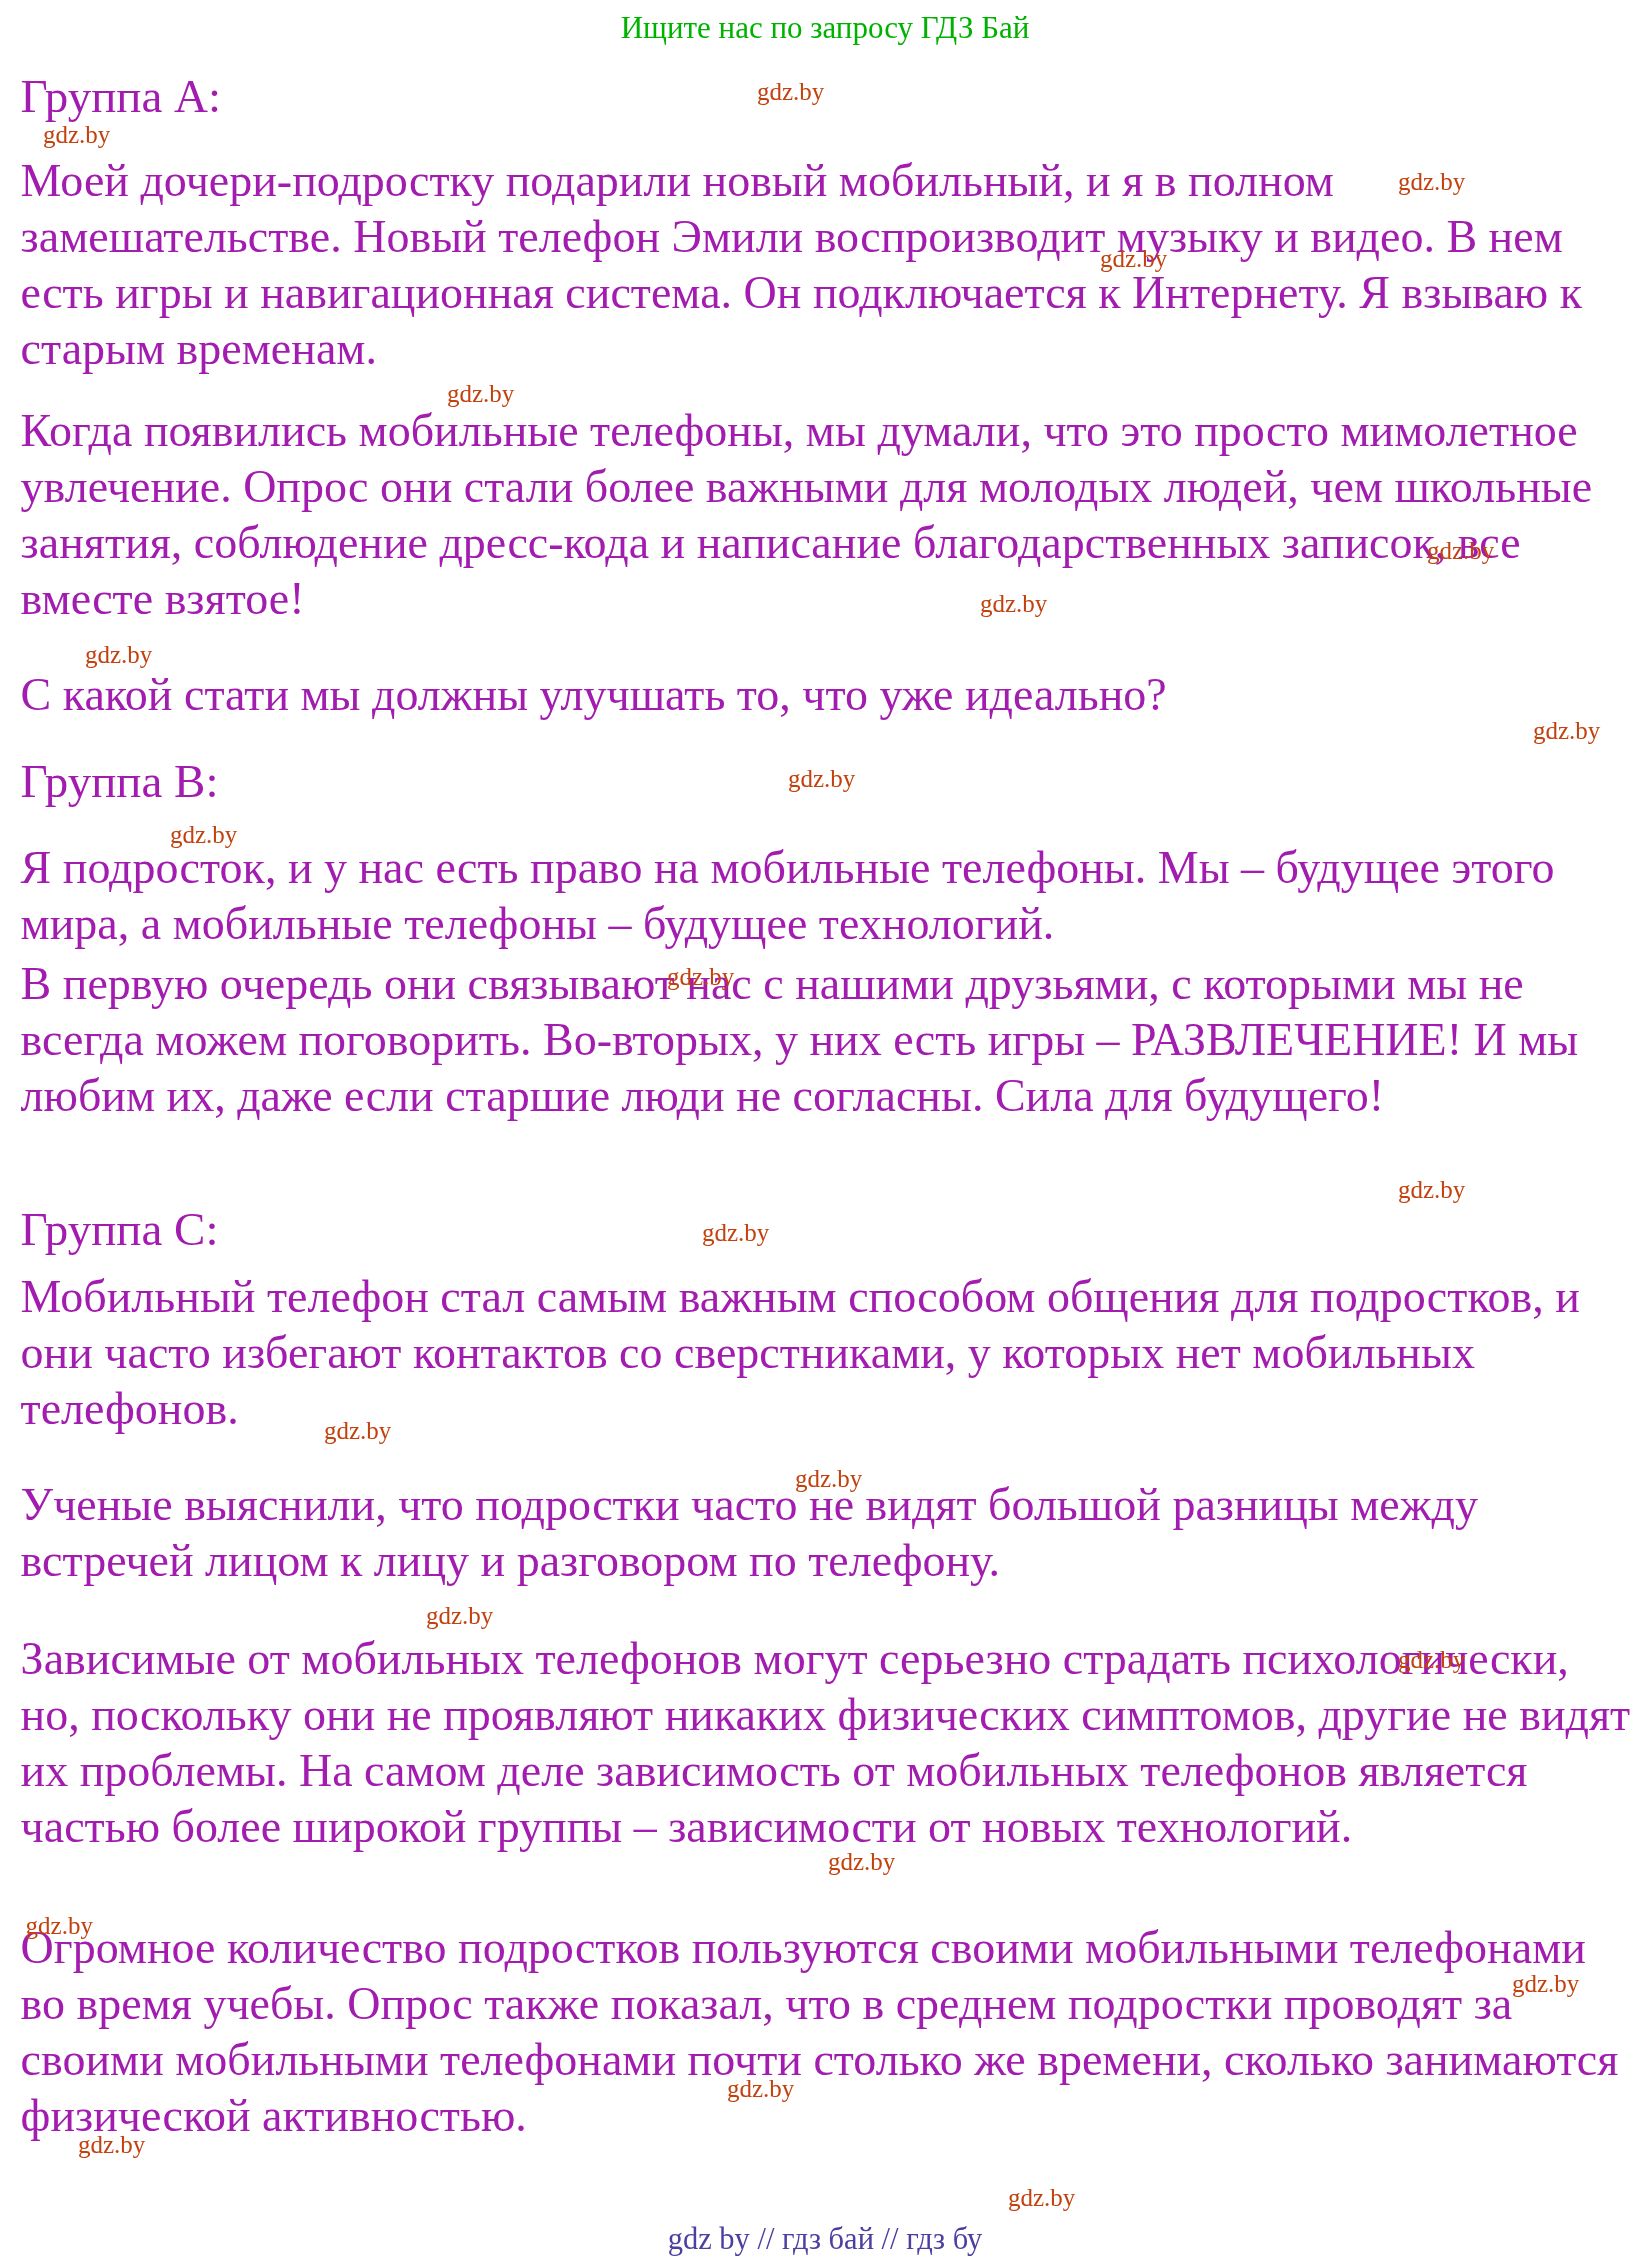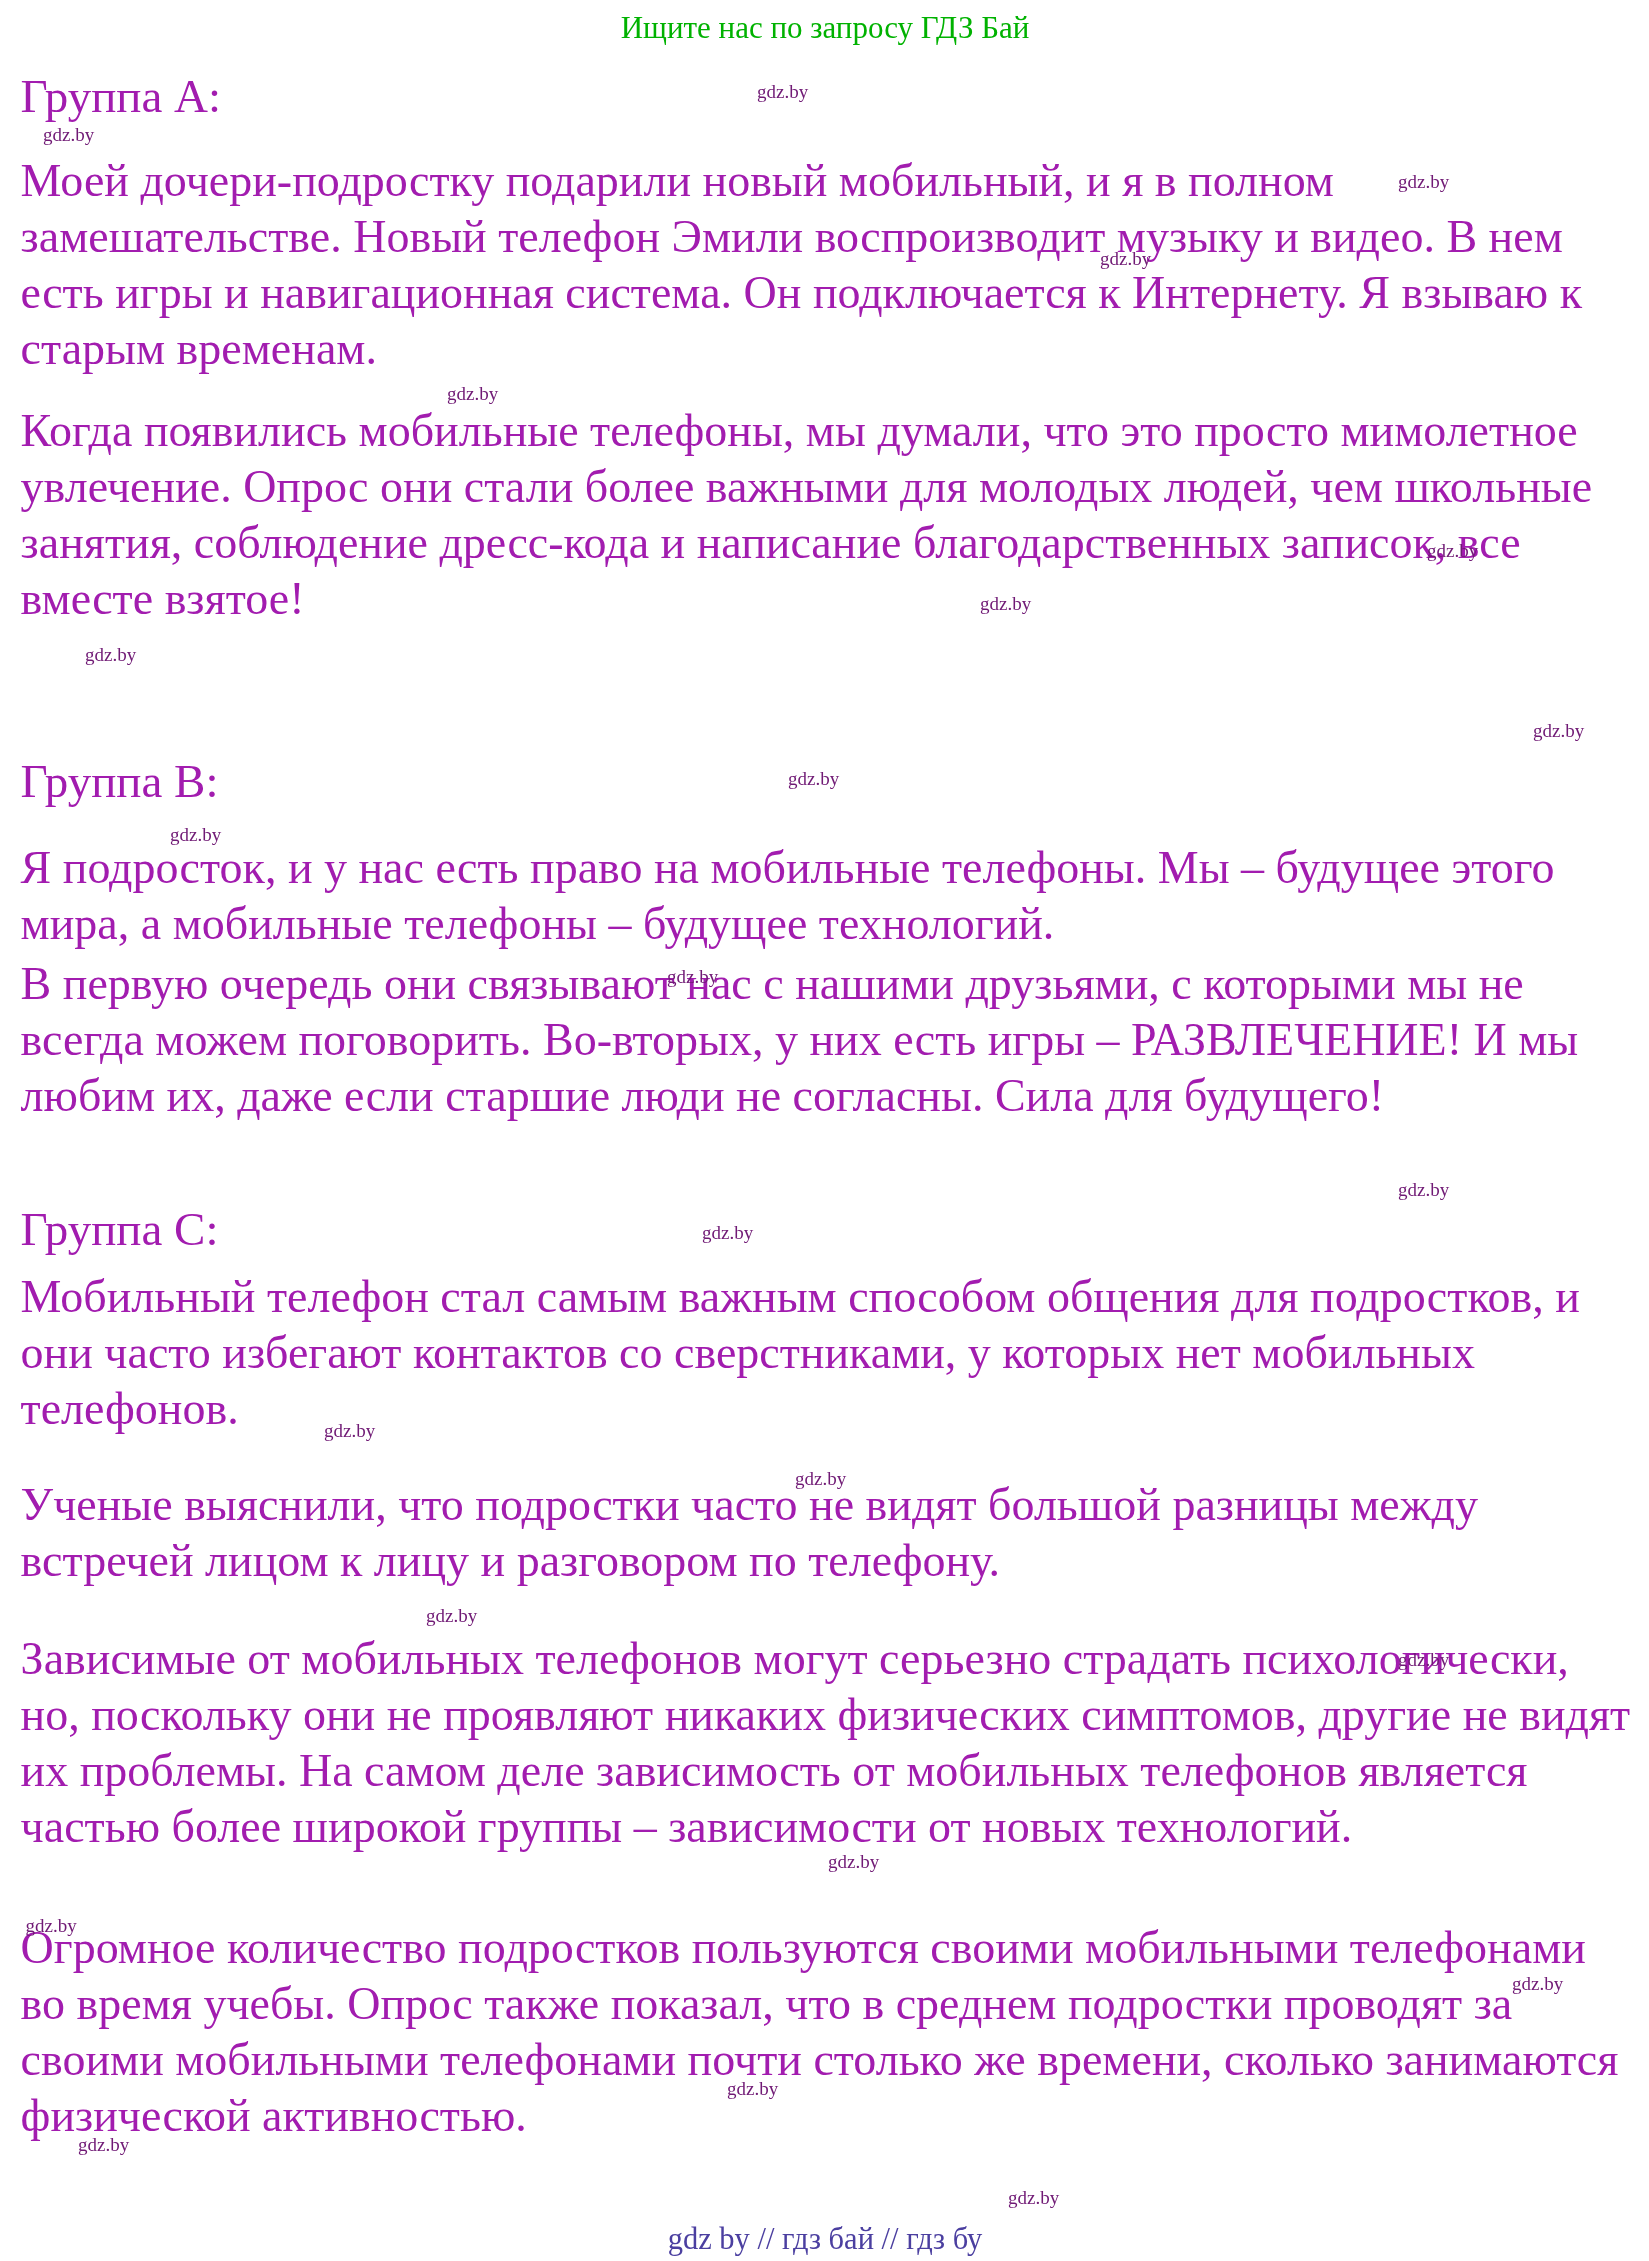--- a/index.html
+++ b/index.html
@@ -28,23 +28,23 @@
     left: 20.6px;
     width: 1611px;
     font-size: 46px;
     line-height: 56px;
     text-align: left;
     color: #a21caf;
   }
   .heading { font-size: 47px; }
   .wm {
     position: absolute;
-    font-size: 19px;
+    font-size: 25px;
     line-height: 25px;
-    color: #701a75;
+    color: #c2410c;
     white-space: nowrap;
     text-align: right;
   }
   .footer {
     position: absolute;
     top: 2222px;
     left: 0;
     width: 100%;
     text-align: center;
     font-size: 30.5px;
@@ -55,20 +55,21 @@
 </head>
 <body>
 
 <div class="page">
 
   <div class="green-header">Ищите нас по запросу ГДЗ Бай</div>
 
   <div class="block heading" style="top:68px">Группа А:</div>
   <div class="block para" style="top:153px">Моей дочери-подростку подарили новый мобильный, и я в полном замешательстве. Новый телефон Эмили воспроизводит музыку и видео. В нем есть игры и навигационная система. Он подключается к Интернету. Я взываю к старым временам.</div>
   <div class="block para" style="top:403px">Когда появились мобильные телефоны, мы думали, что это просто мимолетное увлечение. Опрос они стали более важными для молодых людей, чем школьные занятия, соблюдение дресс-кода и написание благодарственных записок, все вместе взятое!</div>
+  <div class="block para" style="top:667px">С какой стати мы должны улучшать то, что уже идеально?</div>
 
   <div class="block heading" style="top:753px">Группа В:</div>
   <div class="block para" style="top:840px">Я подросток, и у нас есть право на мобильные телефоны. Мы – будущее этого мира, а мобильные телефоны – будущее технологий.</div>
   <div class="block para" style="top:956px">В первую очередь они связывают нас с нашими друзьями, с которыми мы не всегда можем поговорить. Во-вторых, у них есть игры – РАЗВЛЕЧЕНИЕ! И мы любим их, даже если старшие люди не согласны. Сила для будущего!</div>
 
   <div class="block heading" style="top:1201px">Группа С:</div>
   <div class="block para" style="top:1269px">Мобильный телефон стал самым важным способом общения для подростков, и они часто избегают контактов со сверстниками, у которых нет мобильных телефонов.</div>
   <div class="block para" style="top:1477px">Ученые выяснили, что подростки часто не видят большой разницы между встречей лицом к лицу и разговором по телефону.</div>
   <div class="block para" style="top:1920px">Огромное количество подростков пользуются своими мобильными телефонами во время учебы. Опрос также показал, что в среднем подростки проводят за своими мобильными телефонами почти столько же времени, сколько занимаются физической активностью.</div>
   <div class="block para" style="top:1631px">Зависимые от мобильных телефонов могут серьезно страдать психологически, но, поскольку они не проявляют никаких физических симптомов, другие не видят их проблемы. На самом деле зависимость от мобильных телефонов является частью более широкой группы – зависимости от новых технологий.</div>

